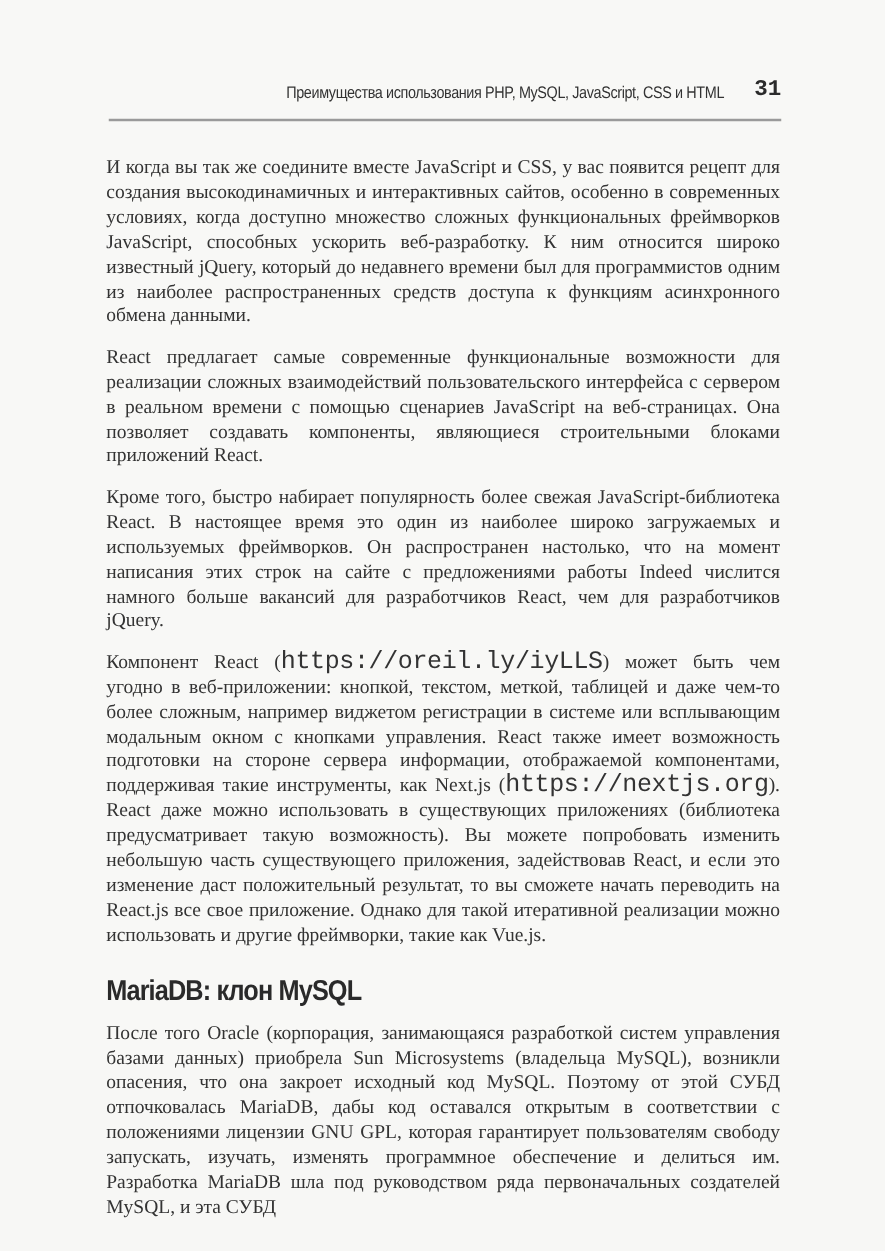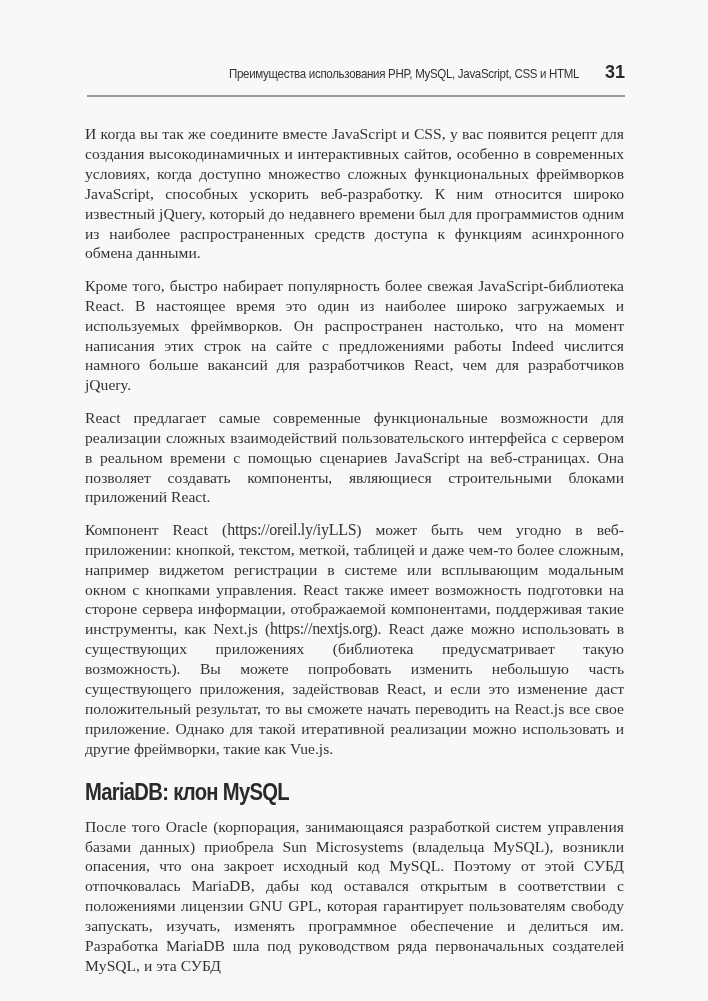--- a/index.html
+++ b/index.html
@@ -20,38 +20,38 @@
     .head-title {
       position: absolute; right: 46px; top: 4px;
       font-family: "Liberation Sans", sans-serif;
       font-size: 13.4px; letter-spacing: -0.35px;
       transform: scaleX(0.86); transform-origin: right center;
       color: #333;
       white-space: nowrap;
     }
     .page-number {
       position: absolute; right: 0; top: 0;
-      font-family: Liberation Sans, sans-serif; font-weight: bold;
+      font-family: Liberation Mono, monospace; font-weight: bold;
       font-size: 18px; color: #2b2b2b;
     }
     .head-rule {
       position: absolute; left: 87px; top: 95px; width: 538px; height: 2px;
       background: #9a9a9a;
     }
     .body-text {
       position: absolute; left: 85px; width: 539px; top: 124px;
       font-family: "Liberation Serif", serif;
       font-size: 15.6px; line-height: 19.9px;
       color: #333;
       text-align: justify;
       hyphens: manual;
     }
     .body-text p { margin: 0 0 12.5px 0; }
     .url {
-      font-family: Liberation Serif, serif; font-size: 16px; letter-spacing: -0.3px;
+      font-family: Liberation Mono, monospace; font-size: 20px; letter-spacing: -0.3px;
     }
     .section-heading {
       font-family: "Liberation Sans", sans-serif; font-weight: bold;
       font-size: 23px; letter-spacing: -0.8px;
       transform: scaleX(0.88); transform-origin: left center;
       color: #2a2a2a;
       margin: 24px 0 14px 0;
       white-space: nowrap;
     }
   </style>
@@ -60,19 +60,19 @@
 
 <div class="page">
   <div class="running-head">
     <span class="head-title">Преимущества использования PHP, MySQL, JavaScript, CSS и HTML</span>
     <span class="page-number">31</span>
   </div>
   <div class="head-rule"></div>
 
   <div class="body-text">
     <p><span>И когда вы так же соедините вместе JavaScript и CSS, у вас появится рецепт для создания высокодинамичных и интерактивных сайтов, особенно в современных условиях, когда доступно множество сложных функциональных фреймворков JavaScript, способных ускорить веб-разработку. К ним относится широко известный jQuery, который до недавнего времени был для программистов одним из наиболее распространенных средств доступа к функциям асинхронного обмена данными.</span></p>
+    <p><span>React предлагает самые современные функциональные возможности для реализации сложных взаимодействий пользовательского интерфейса с сервером в реальном времени с помощью сценариев JavaScript на веб-страницах. Она позволяет создавать компоненты, являющиеся строительными блоками приложений React.</span></p>
     <p><span>Кроме того, быстро набирает популярность более свежая JavaScript-библиотека React. В настоящее время это один из наиболее широко загружаемых и используемых фреймворков. Он распространен настолько, что на момент написания этих строк на сайте с предложениями работы Indeed числится намного больше вакансий для разработчиков React, чем для разработчиков jQuery.</span></p>
-    <p><span>React предлагает самые современные функциональные возможности для реализации сложных взаимодействий пользовательского интерфейса с сервером в реальном времени с помощью сценариев JavaScript на веб-страницах. Она позволяет создавать компоненты, являющиеся строительными блоками приложений React.</span></p>
     <p><span>Компонент React (</span><span class="url">https://oreil.ly/iyLLS</span><span>) может быть чем угодно в веб-приложении: кнопкой, текстом, меткой, таблицей и даже чем-то более сложным, например виджетом регистрации в системе или всплывающим модальным окном с кнопками управления. React также имеет возможность подготовки на стороне сервера информации, отображаемой компонентами, поддерживая такие инструменты, как Next.js (</span><span class="url">https://nextjs.org</span><span>). React даже можно использовать в существующих приложениях (библиотека предусматривает такую возможность). Вы можете попробовать изменить небольшую часть существующего приложения, задействовав React, и если это изменение даст положительный результат, то вы сможете начать переводить на React.js все свое приложение. Однако для такой итеративной реализации можно использовать и другие фреймворки, такие как Vue.js.</span></p>
     <h2 class="section-heading">MariaDB: клон MySQL</h2>
     <p><span>После того Oracle (корпорация, занимающаяся разработкой систем управления базами данных) приобрела Sun Microsystems (владельца MySQL), возникли опасения, что она закроет исходный код MySQL. Поэтому от этой СУБД отпочковалась MariaDB, дабы код оставался открытым в соответствии с положениями лицензии GNU GPL, которая гарантирует пользователям свободу запускать, изучать, изменять программное обеспечение и делиться им. Разработка MariaDB шла под руководством ряда первоначальных создателей MySQL, и эта СУБД</span></p>
   </div>
 </div>
 
 </body></html>

